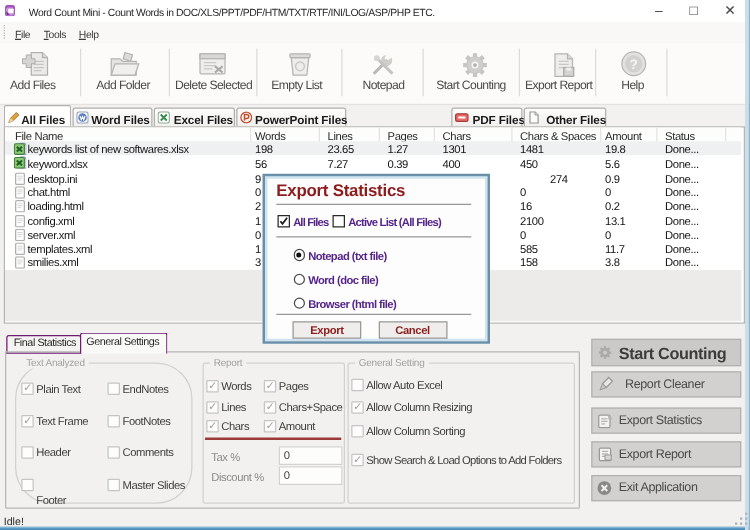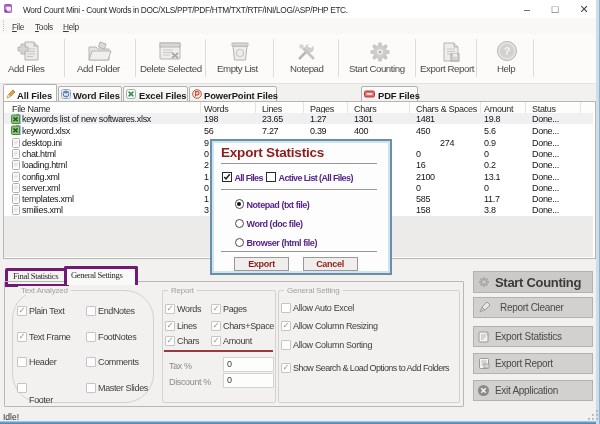--- a/index.html
+++ b/index.html
@@ -28,21 +28,21 @@
 .tab.sel .ticon{top:4px;}
 
 #list{left:3px;top:101px;width:591px;height:156px;background:#ffffff;border:1px solid #b7b6b4;}
 #listhdr{left:0;top:0;width:589px;height:12px;background:#fdfdfb;border-bottom:1px solid #e0dfdd;}
 .hdrcell{top:2px;font-size:9px;color:#2a2a2a;letter-spacing:-0.3px;}
 .hdrsep{top:0px;width:1px;height:12px;background:#e4e3e1;}
 .row{left:0;width:589px;height:11.3px;font-size:9px;color:#141414;}
 .cell{position:absolute;top:1px;letter-spacing:-0.3px;white-space:nowrap;}
 #listempty{left:0;top:114px;width:589px;height:41px;background:#ecebe9;}
 
-.btab{font-size:8.6px;white-space:nowrap;letter-spacing:-0.35px;color:#2a2a2a;background:#f4f3f1;border:3px solid #701a75;border-radius:2px 2px 0 0;font-family:Liberation Serif, serif;}
+.btab{font-size:8.6px;white-space:nowrap;letter-spacing:-0.35px;color:#2a2a2a;background:#f4f3f1;border:1px solid #701a75;border-radius:2px 2px 0 0;}
 #pane{left:4px;top:281px;width:458px;height:124px;border:1px solid #b8b7b5;border-radius:1px;}
 .grp{border:1px solid #d2d1cf;border-radius:2px;}
 .grplabel{position:absolute;top:-5px;font-size:8px;color:#a3a2a0;background:#f2f1ef;padding:0 3px;letter-spacing:-0.2px;}
 .cb{width:8px;height:8px;background:#fdfdfd;border:1px solid #c6c5c3;border-radius:1px;}
 .cb.on::after{content:"\2713";position:absolute;left:0.5px;top:-2px;font-size:8.5px;color:#9a9a98;}
 .cblabel{font-size:9px;color:#3d3d3b;letter-spacing:-0.35px;white-space:nowrap;}
 
 .sbtn{left:473px;width:118px;background:#d2d1cf;border:1px solid #b2b1af;}
 .sbtn .t{position:absolute;font-size:10px;color:#4a4a48;letter-spacing:-0.3px;white-space:nowrap;}
 
@@ -177,20 +177,27 @@
         <path d="M3.6 7.4 V2.6 h1.8 a1.55 1.55 0 0 1 0 3.2 h-1.8" fill="none" stroke="#c05030" stroke-width="1.2"></path>
       </svg>
       <span class="tabtxt" style="left:14px">PowerPoint Files</span>
     </div>
   <div class="abs tab" style="left:361px;width:55px;">
       <svg class="ticon" width="11" height="10" viewBox="0 0 11 10">
         <rect x="0.5" y="2" width="10" height="6" rx="1.5" fill="#e86a6a" stroke="#a83a3a"></rect>
         <rect x="2.5" y="4.2" width="6" height="1.6" rx="0.8" fill="#fff"></rect>
       </svg>
       <span class="tabtxt" style="left:16px">PDF Files</span>
+    </div>
+  <div class="abs tab" style="left:419px;width:64px;">
+      <svg class="ticon" width="10" height="10" viewBox="0 0 10 10">
+        <path d="M2 0.5 h4 l2.5 2.5 v6.5 h-6.5 Z" fill="#fbfbfa" stroke="#9a9a98"></path>
+        <path d="M6 0.5 v2.5 h2.5" fill="#e2e2e0" stroke="#9a9a98" stroke-width="0.8"></path>
+      </svg>
+      <span class="tabtxt" style="left:17px">Other Files</span>
     </div>
 
   <div class="abs" id="list">
     <div class="abs" id="listhdr">
       <div class="abs hdrcell" style="left:8px">File Name</div>
       <div class="abs hdrcell" style="left:200px">Words</div>
       <div class="abs hdrcell" style="left:258px">Lines</div>
       <div class="abs hdrcell" style="left:306px">Pages</div>
       <div class="abs hdrcell" style="left:350px">Chars</div>
       <div class="abs hdrcell" style="left:412px">Chars &amp; Spaces</div>

